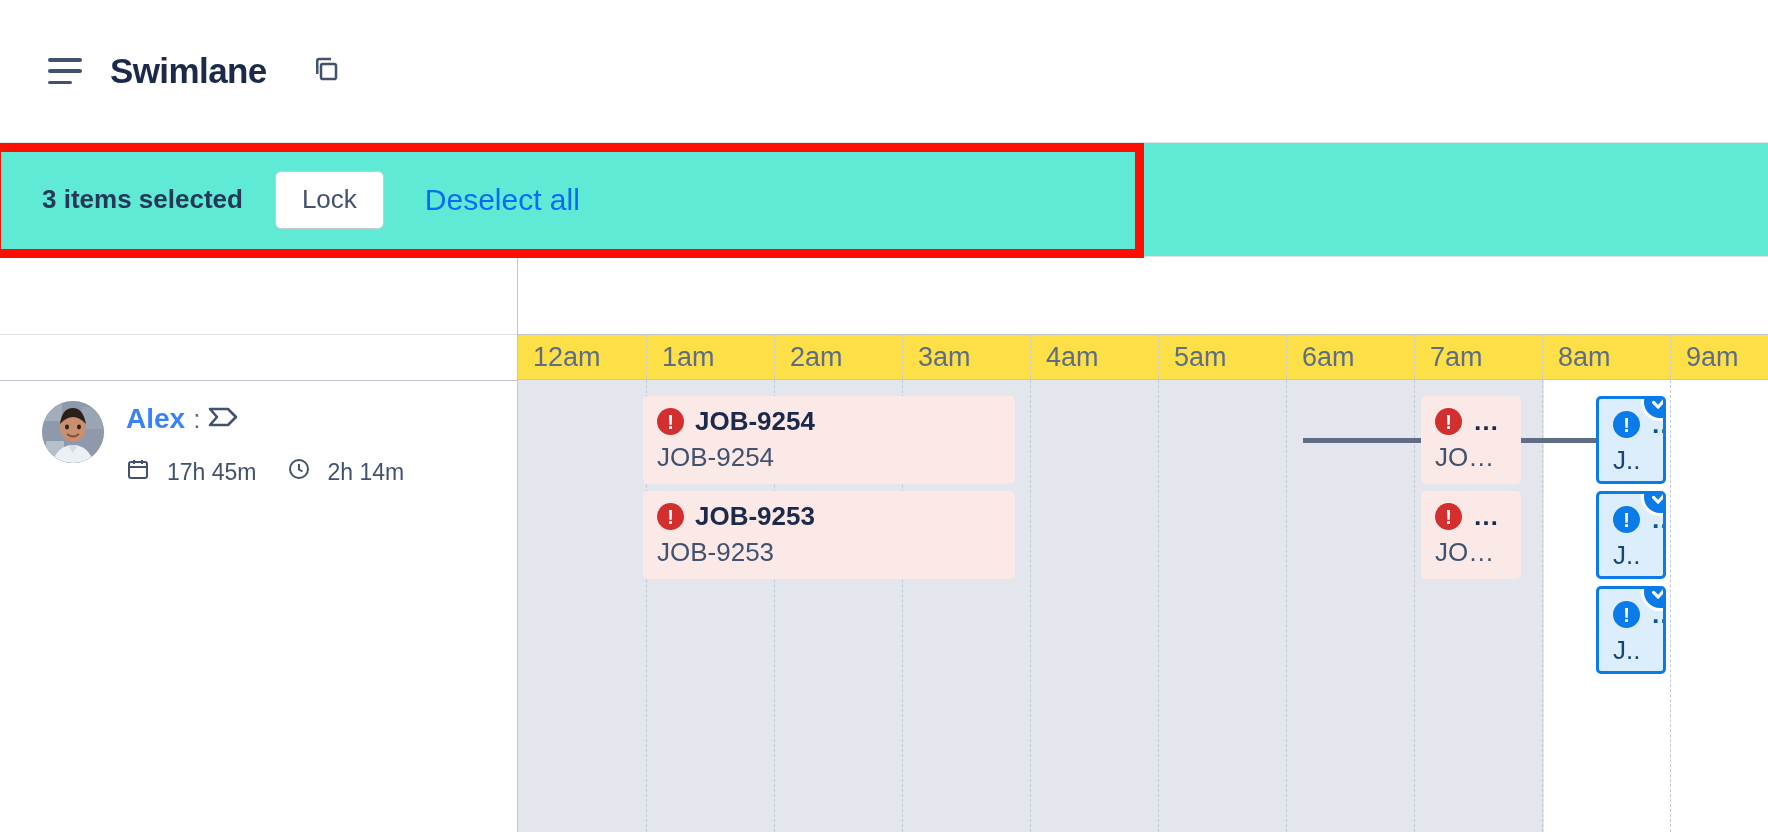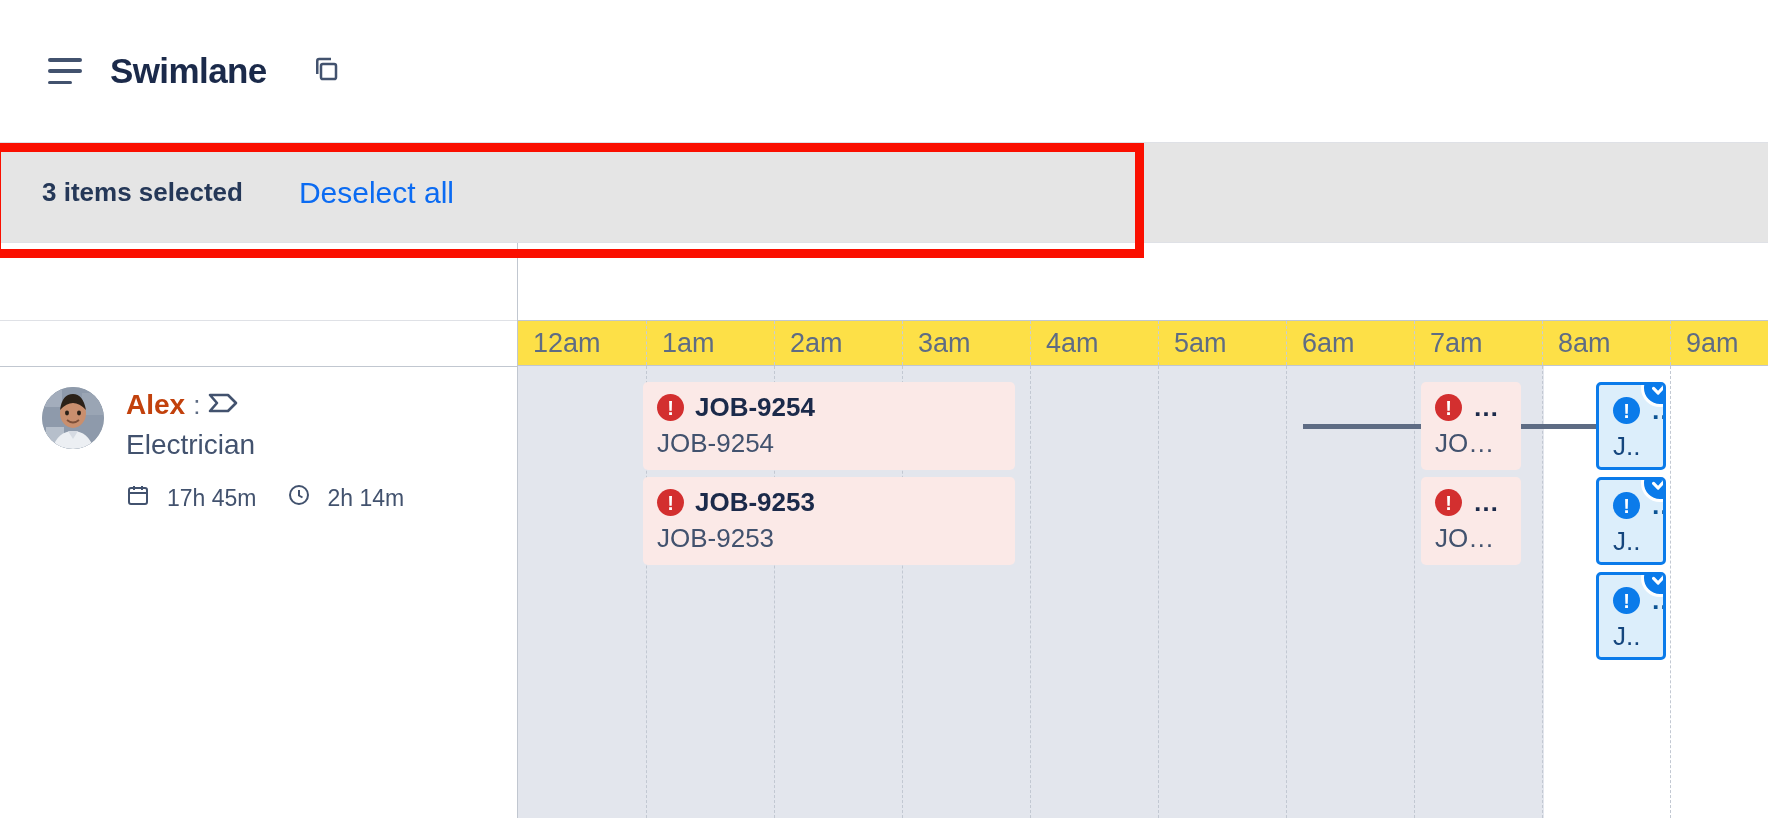--- a/index.html
+++ b/index.html
@@ -39,22 +39,22 @@
   }
   .dup-action {
     display: flex; align-items: center; gap: 13px;
     cursor: pointer;
   }
   .dup-label { font-size: 27px; color: #42526e; }
 
   
   .action-bar-wrap {
     position: relative;
-    height: 101px;
-    background: #e5e5e5;
+    height: 115px;
+    background: #5eead4;
     border-top: 1px solid #dfe1e6;
     border-bottom: 1px solid #dfe1e6;
   }
   .red-outline {
     position: absolute;
     left: -8px; top: 0px;
     width: 1152px; height: 115px;
     border: 9px solid #fa0f00;
     pointer-events: none;
     z-index: 6;
@@ -129,21 +129,21 @@
   .avatar {
     width: 62px; height: 62px; border-radius: 50%;
     flex: 0 0 62px;
     overflow: hidden;
     background: #9aa5b1;
     position: relative;
   }
   .avatar svg { display:block; }
   .res-info { padding-top: 2px; }
   .res-name-row { display: flex; align-items: center; gap: 8px; }
-  .res-name { font-size: 28px; font-weight: 700; color: #c2410c; }
+  .res-name { font-size: 28px; font-weight: 700; color: #3b82f6; }
   .res-colon { font-size: 26px; color: #5e6c84; }
   .res-stats {
     display: flex; gap: 30px; align-items: center;
     margin-top: 22px;
     font-size: 23px; color: #42526e;
   }
   .stat { display:flex; align-items:center; gap: 17px; }
   .res-role { font-size: 28px; color: #42526e; margin-top: 8px; }
 
   .right-pane {
@@ -252,20 +252,21 @@
         <rect x="8" y="8" width="12" height="12" rx="1.5"></rect>
         <path d="M5 16V5.5A1.5 1.5 0 0 1 6.5 4H16"></path>
       </svg>
     </span>
   </div>
 </div>
 
 <div class="action-bar-wrap">
   <div class="action-bar">
     <span class="sel-count">3 items selected</span>
+    <button class="btn">Lock</button>
     <button class="link-btn">Deselect all</button>
   </div>
   <div class="red-outline"></div>
 </div>
 
 <div class="scheduler">
 
   <div class="left-pane">
     <div class="left-head"></div>
     <div class="left-subhead"></div>
@@ -295,21 +296,20 @@
       <div class="res-info">
         <div class="res-name-row">
           <span class="res-name">Alex</span>
           <span class="res-colon">:</span>
           <span>
             <svg width="30" height="22" viewBox="0 0 30 22" fill="none" stroke="#42526e" stroke-width="2.6" stroke-linejoin="round">
               <path d="M2 3 H20 L28 11 L20 19 H2 L9 11 Z"></path>
             </svg>
           </span>
         </div>
-        <div class="res-role">Electrician</div>
         <div class="res-stats">
           <span class="stat">
             <span>
               <svg width="24" height="24" viewBox="0 0 24 24" fill="none" stroke="#42526e" stroke-width="2">
                 <rect x="3" y="5" width="18" height="16" rx="2"></rect>
                 <path d="M3 10h18M8 3v4M16 3v4"></path>
               </svg>
             </span>
             <span>17h 45m</span>
           </span>

